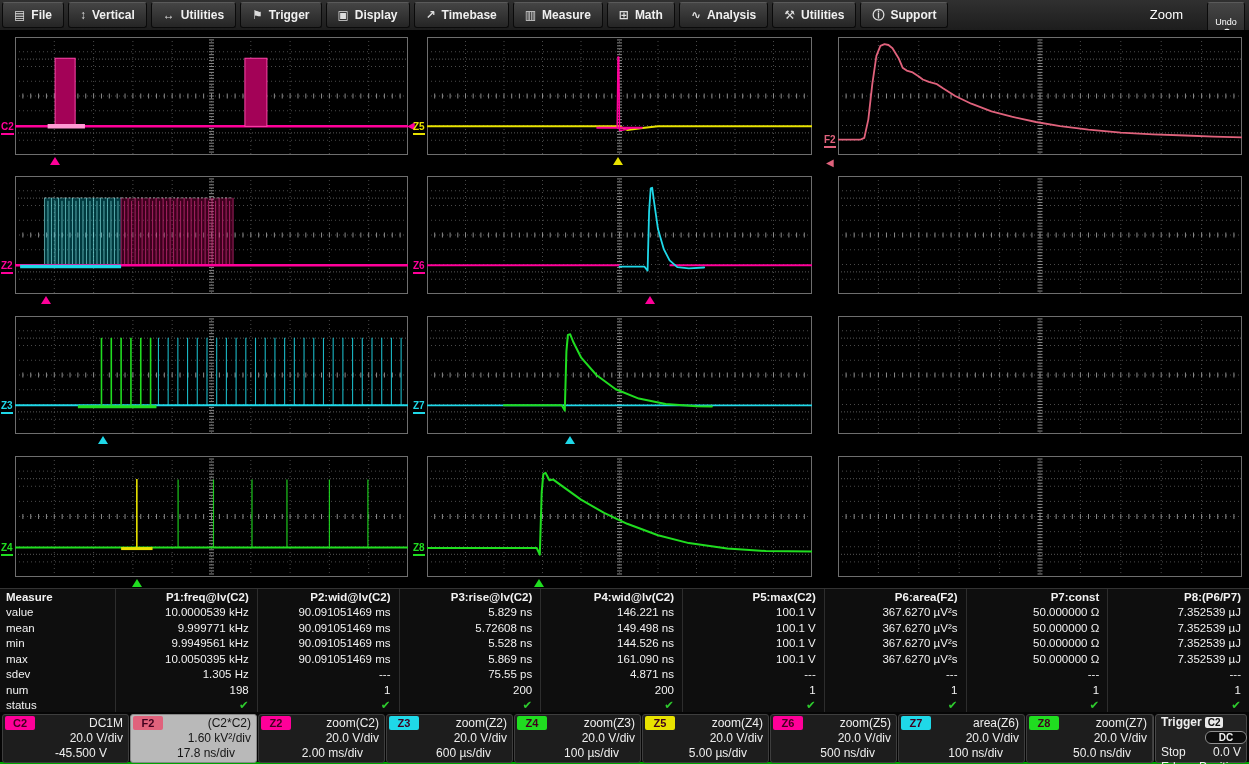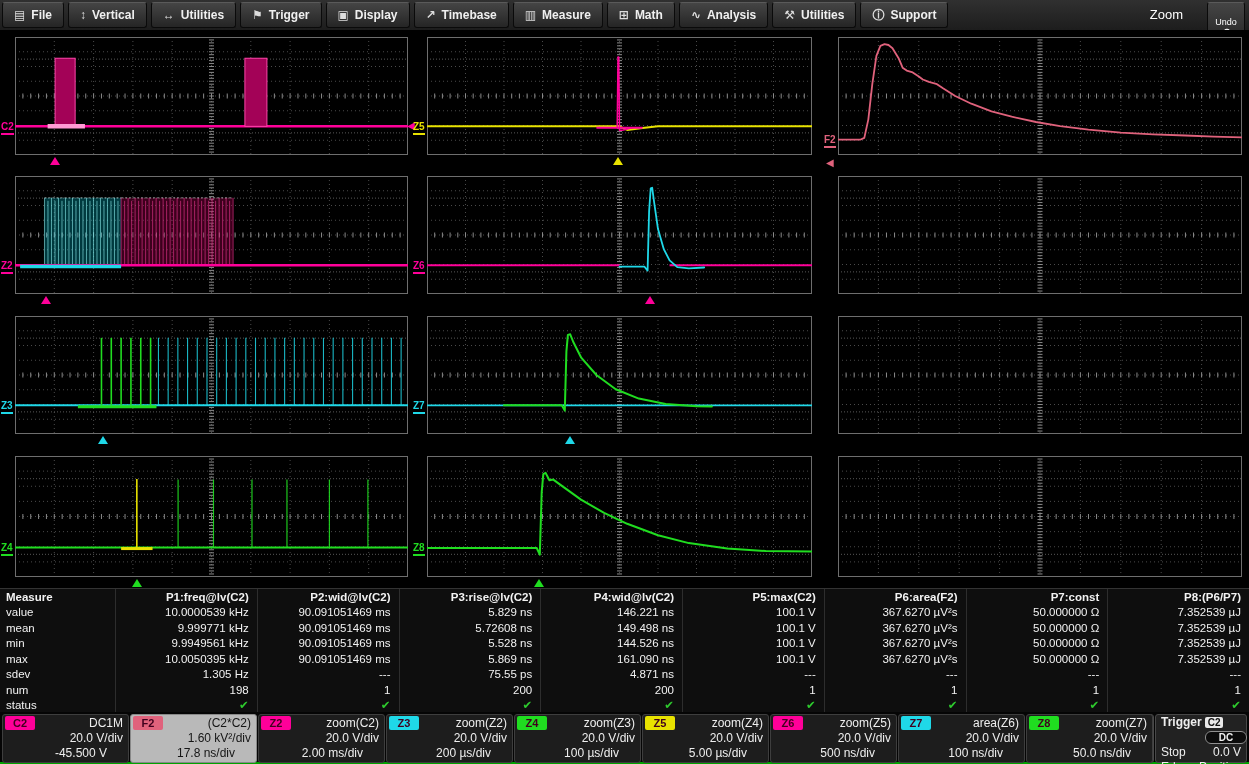--- a/index.html
+++ b/index.html
@@ -1704,21 +1704,21 @@
       <div class="trace-box" style="left: 258px;">
         <div class="trace-tab" style="background: rgb(255, 0, 153);">Z2</div>
         <div class="trace-l1">zoom(C2)</div>
         <div class="trace-l2">20.0 V/div</div>
         <div class="trace-l3">2.00 ms/div</div>
       </div>
       <div class="trace-box" style="left: 386px;">
         <div class="trace-tab" style="background: rgb(31, 216, 232);">Z3</div>
         <div class="trace-l1">zoom(Z2)</div>
         <div class="trace-l2">20.0 V/div</div>
-        <div class="trace-l3">200 µs/div</div>
+        <div class="trace-l3">600 µs/div</div>
       </div>
       <div class="trace-box" style="left: 514px;">
         <div class="trace-tab" style="background: rgb(32, 221, 32);">Z4</div>
         <div class="trace-l1">zoom(Z3)</div>
         <div class="trace-l2">20.0 V/div</div>
         <div class="trace-l3">100 µs/div</div>
       </div>
       <div class="trace-box" style="left: 642px;">
         <div class="trace-tab" style="background: rgb(232, 226, 0);">Z5</div>
         <div class="trace-l1">zoom(Z4)</div>

